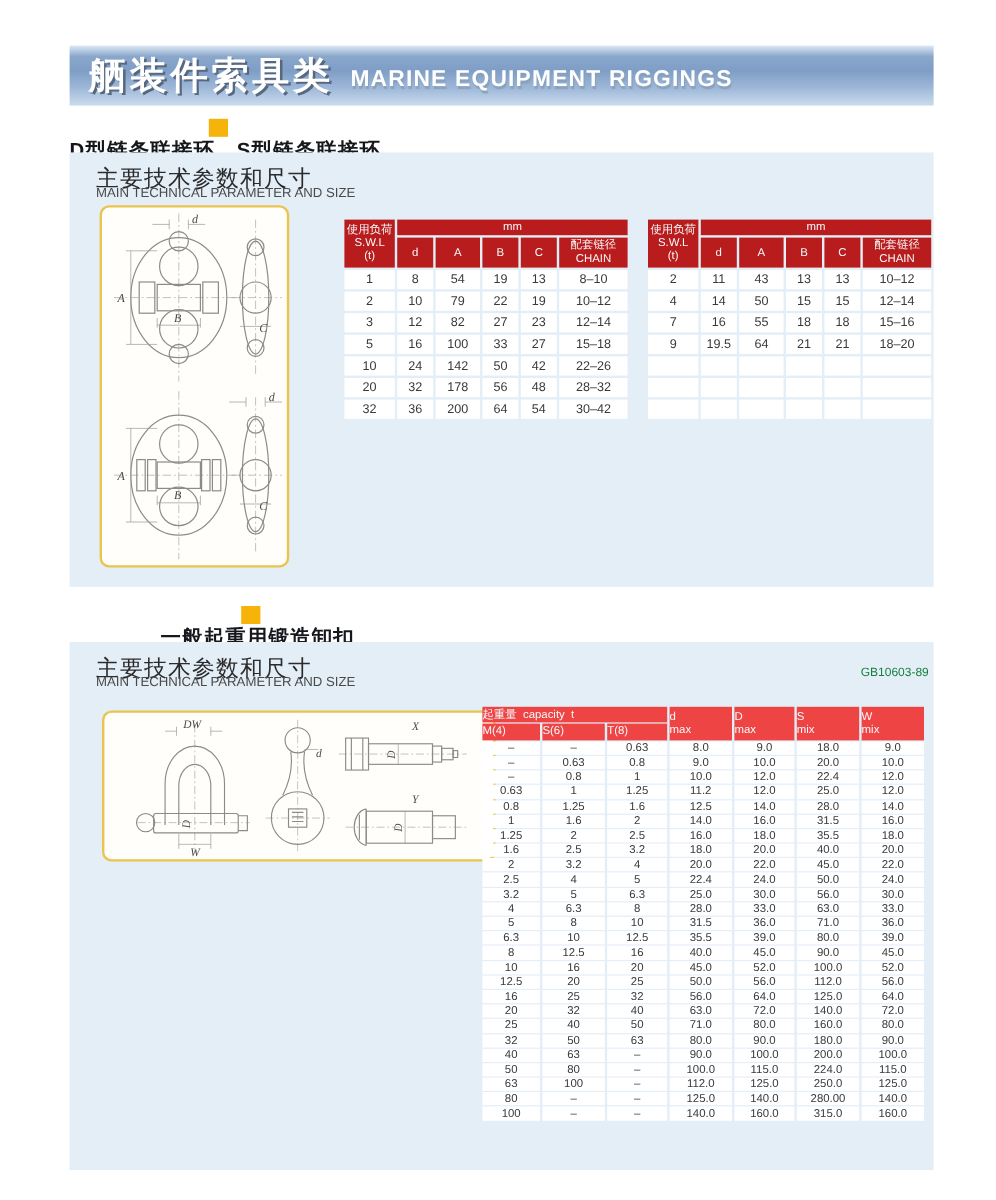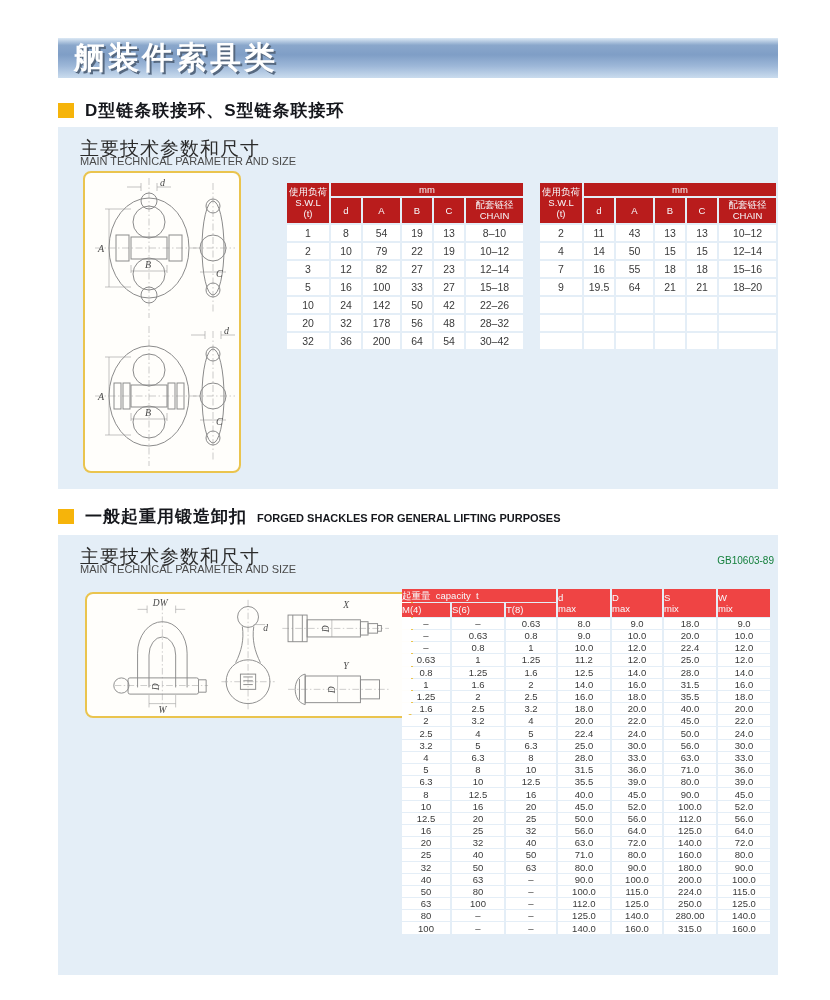--- a/index.html
+++ b/index.html
@@ -1,29 +1,29 @@
 <!DOCTYPE html>
 <html><head>
 <meta charset="utf-8">
 <style>
   html,body{margin:0;padding:0;background:#fff;}
   .page{position:relative;width:830px;height:1000px;background:#ffffff;overflow:hidden;
         font-family:"Liberation Sans","DejaVu Sans",sans-serif;}
 
   
-  .banner{position:absolute;left:58px;top:38px;width:720px;height:40px;box-sizing:border-box;
+  .banner{position:absolute;left:58px;top:38px;width:720px;height:50px;box-sizing:border-box;
           padding-left:16px;display:flex;align-items:center;
           background:linear-gradient(180deg,#dce9f5 0%,#8aa7cb 18%,#7f9ec6 42%,#9db7d8 70%,#cadcee 100%);}
   .banner-cn{font-size:31px;font-weight:bold;color:#ffffff;letter-spacing:3px;
              text-shadow:2px 2px 0 #56687f;}
   .banner-en{font-size:19px;font-weight:bold;color:#fdfeff;letter-spacing:1px;margin-left:14px;
              margin-top:7px;text-shadow:1px 2px 1px #8aa0ba;}
 
   
-  .sec-head{position:absolute;left:58px;display:flex;align-items:center;white-space:nowrap;}
+  .sec-head{position:absolute;left:58px;display:flex;align-items:center;white-space:nowrap;flex-direction:column;}
   #sec1-head{top:99px;} #sec2-head{top:505px;}
   .bullet{width:16px;height:15px;background:#f6b40a;margin-right:11px;flex:none;}
   .sec-cn{font-size:17px;font-weight:bold;color:#15171c;letter-spacing:1px;}
   .sec-en{font-size:11px;font-weight:bold;color:#15171c;margin-left:10px;padding-top:3px;}
 
   
   .panel{position:absolute;left:58px;width:720px;background:#e4eef7;}
   #panel1{top:127px;height:362px;}
   #panel2{top:535px;height:440px;}
   .sub-cn{position:absolute;left:22px;top:9px;font-size:19px;color:#2b2b2b;letter-spacing:1px;}
@@ -53,20 +53,21 @@
                 height:11.2px;padding:0;}
   .gb{position:absolute;right:4px;top:20px;font-size:10px;color:#15803d;}
 </style>
 </head>
 <body>
 
 <div class="page">
 
   <div class="banner">
     <span class="banner-cn">舾装件索具类</span>
+    <span class="banner-en">MARINE EQUIPMENT RIGGINGS</span>
   </div>
 
   <div class="sec-head" id="sec1-head">
     <span class="bullet"></span>
     <span class="sec-cn">D型链条联接环、S型链条联接环</span>
   </div>
 
   <div class="panel" id="panel1">
     <div class="sub-cn">主要技术参数和尺寸</div>
     <div class="sub-en">MAIN TECHNICAL PARAMETER AND SIZE</div>

